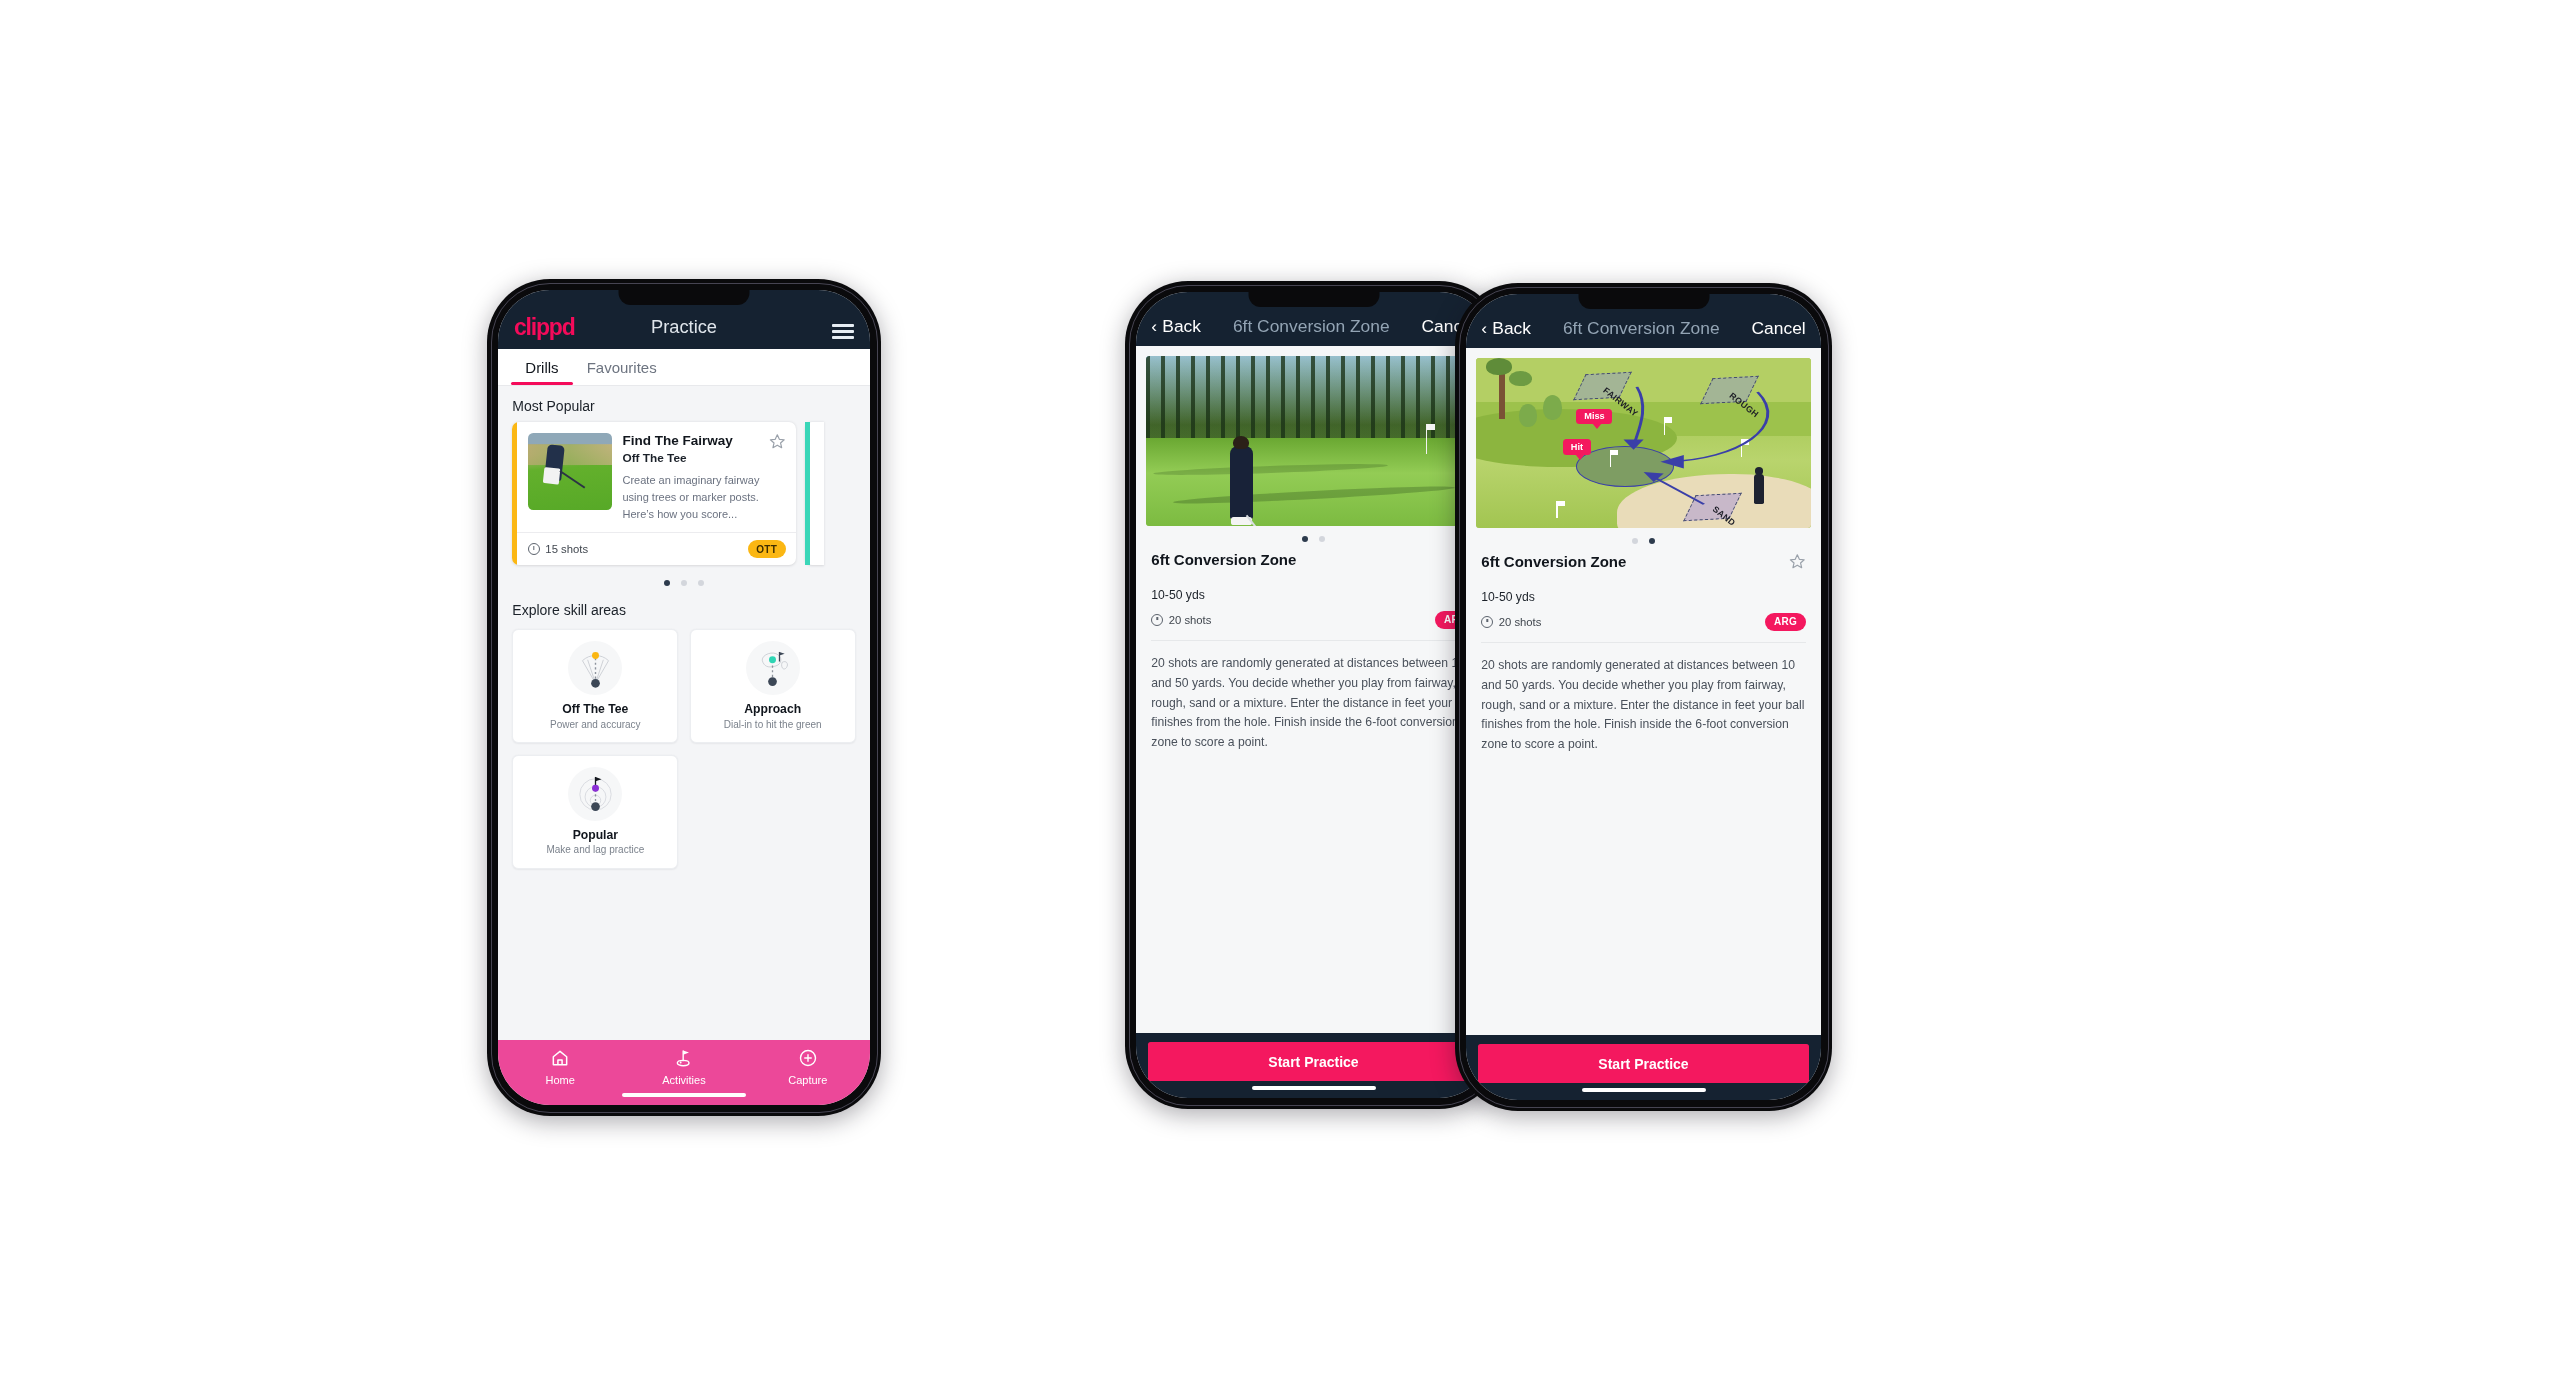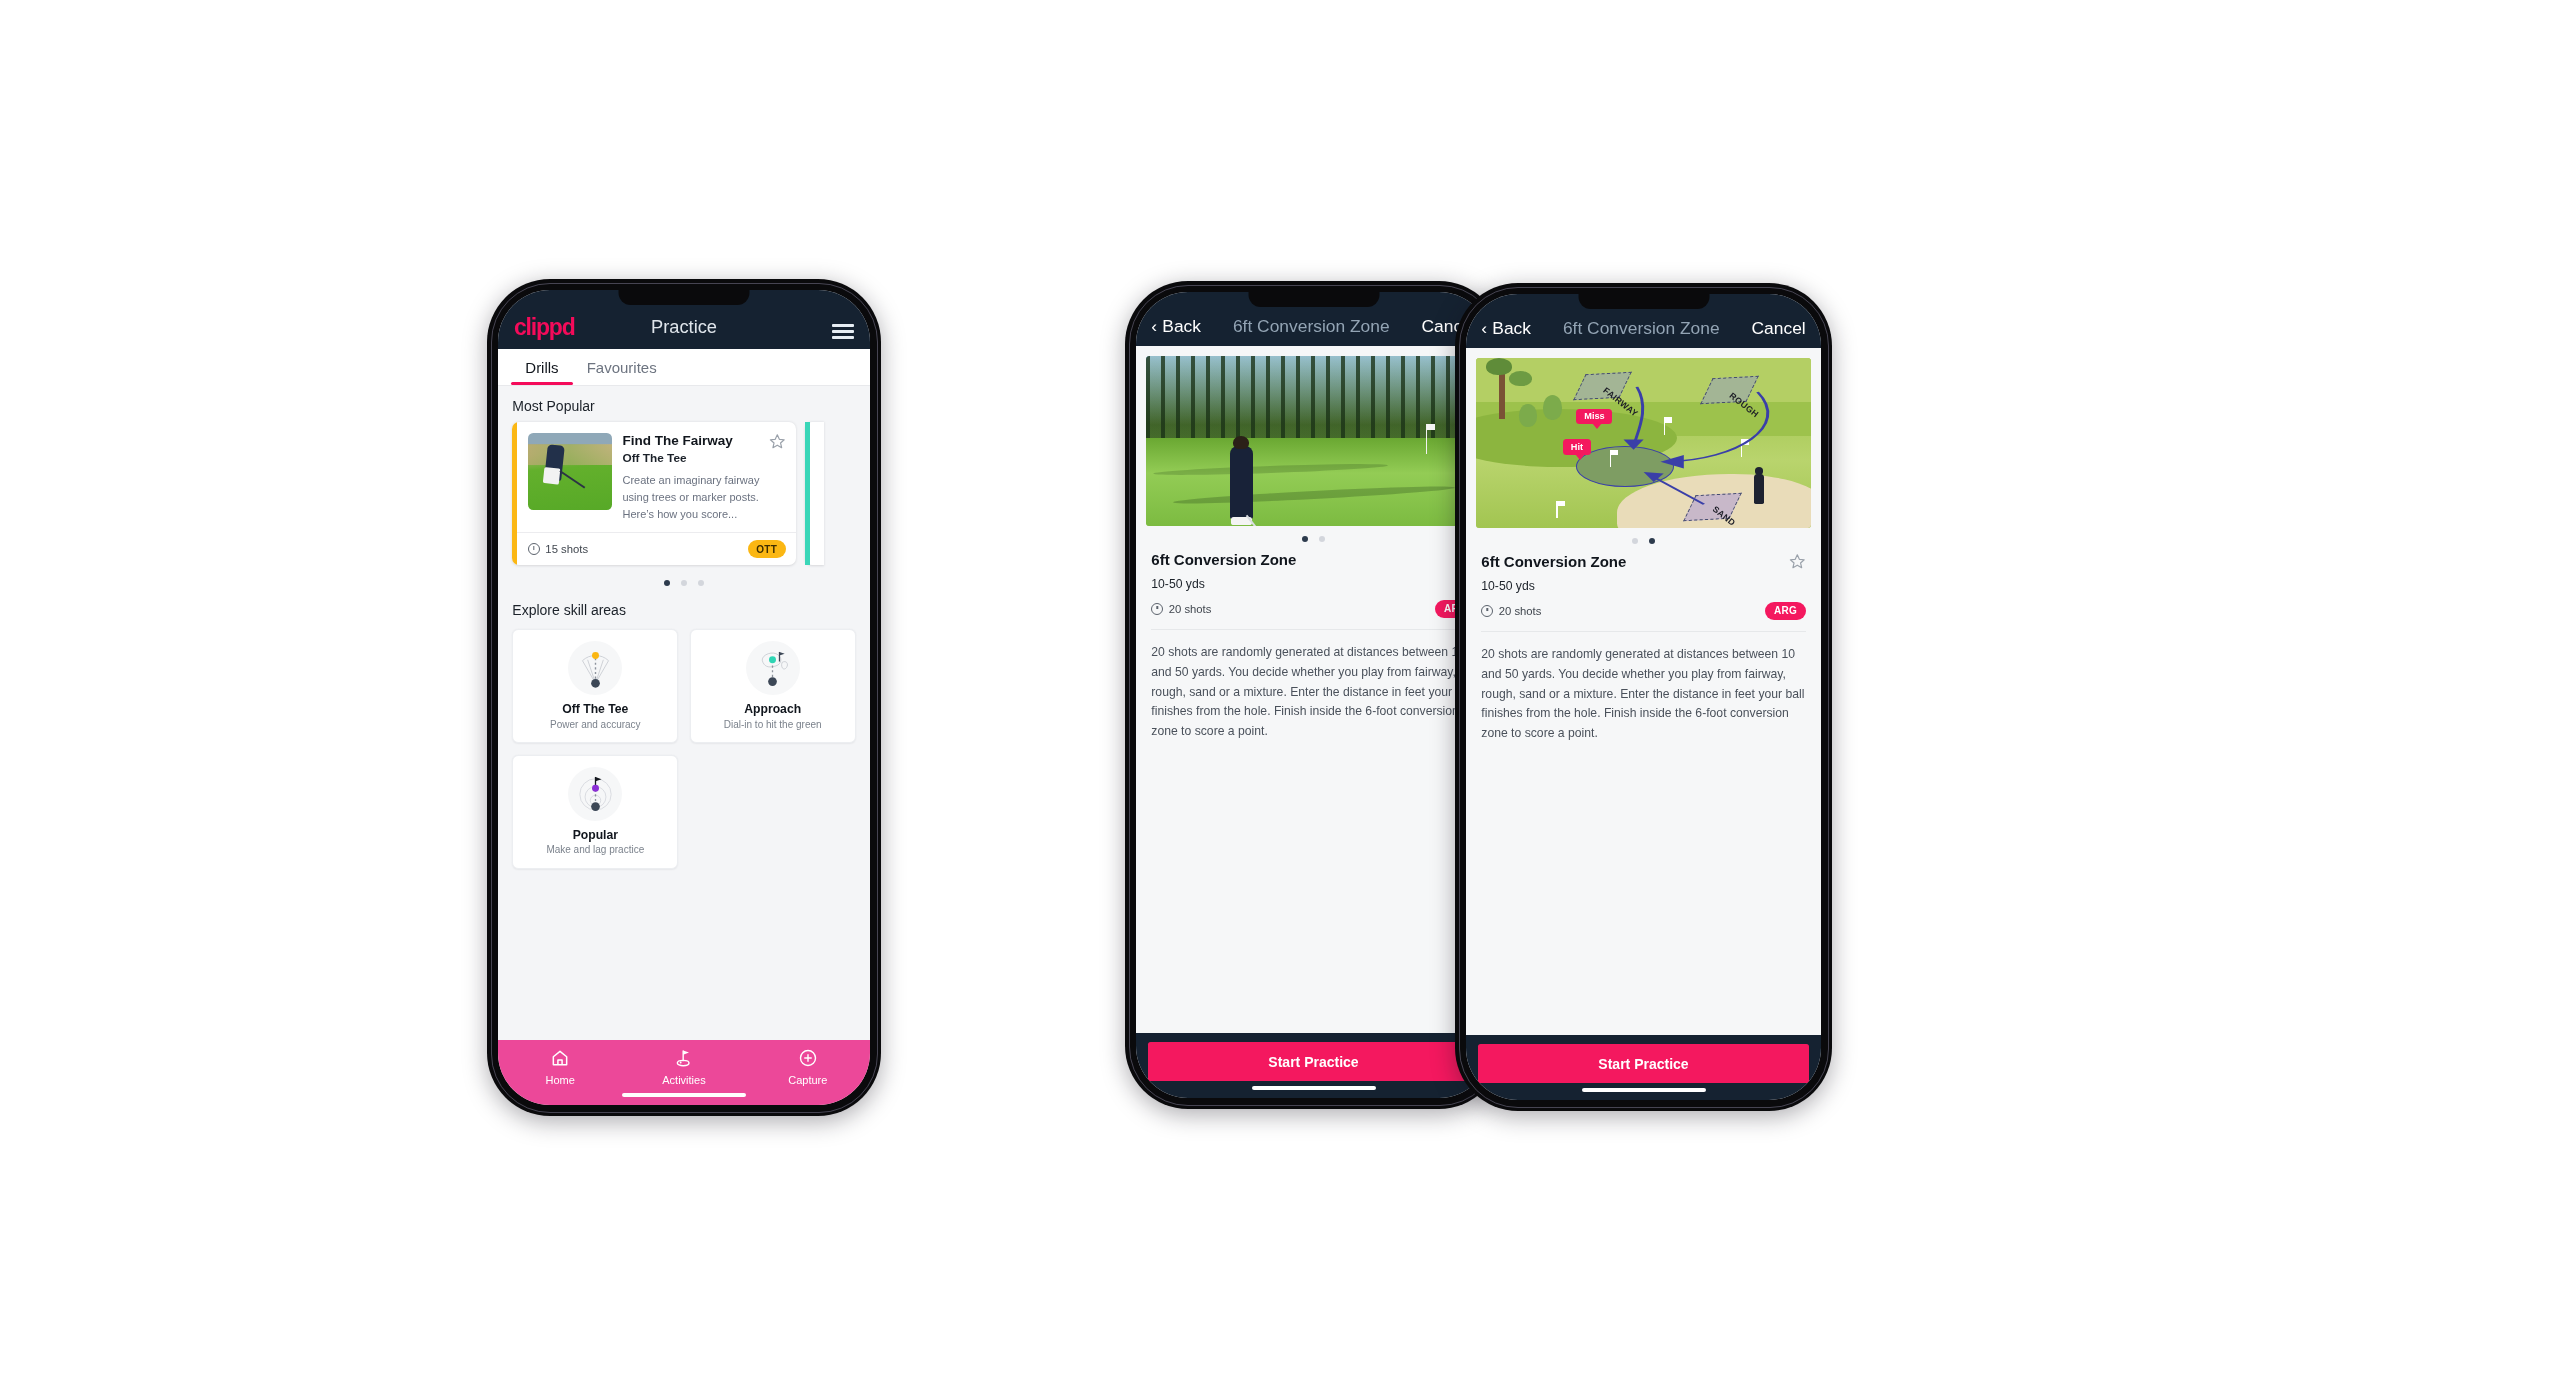--- a/index.html
+++ b/index.html
@@ -222,21 +222,21 @@
      font-weight:bold; padding:2.6px 7.8px; border-radius:3.5px; }
   .il-callout::after{content:"";position:absolute;left:42%;bottom:-5.2px;border-left:5.2px solid transparent;border-right:5.2px solid transparent;border-top:6.1px solid #f4185f;}
   .il-golfer { position:absolute; right:14%; bottom:14%; width:10.5px; height:30px; background:#1d2230; border-radius:3.5px 3.5px 1.7px 1.7px; }
   .il-golfer::before{content:"";position:absolute;left:0.9px;top:-7px;width:8.7px;height:7.8px;background:#1d2230;border-radius:50%;}
 
   .detail-pager { display:flex; justify-content:center; gap:10.5px; padding:10.5px 0 1.7px; }
 
   .detail-head { padding: 7px 15px 0 15px; }
   .dh-row { display:flex; align-items:flex-start; }
   .dh-title { font-size:15px; font-weight:bold; color:#11161d; flex:1 1 auto; }
-  .dh-sub { font-size:12.2px; color:#1b2129; margin-top:9px; }
+  .dh-sub { font-size:12.2px; color:#1b2129; margin-top:20px; }
   .dh-meta { display:flex; align-items:center; justify-content:space-between; margin-top:8.7px; }
   .divider { height:0.9px; background:#e6e8ea; margin:11.3px 15px 0 15px; }
   .detail-text { padding:13px 15px 0 15px; font-size:12.2px; line-height:1.62; color:#4a515b; }
 
   .cta-wrap { background:#152231; padding:9.6px 11.3px 0 11.3px; flex:0 0 auto; position:relative; height:65px; }
   .cta {
     background:#f4185f; color:#ffffff; font-size:14px; font-weight:bold;
     text-align:center; padding:11.3px 0; border-radius:2.6px; border:none; width:100%;
     font-family:"Liberation Sans", sans-serif;
   }

